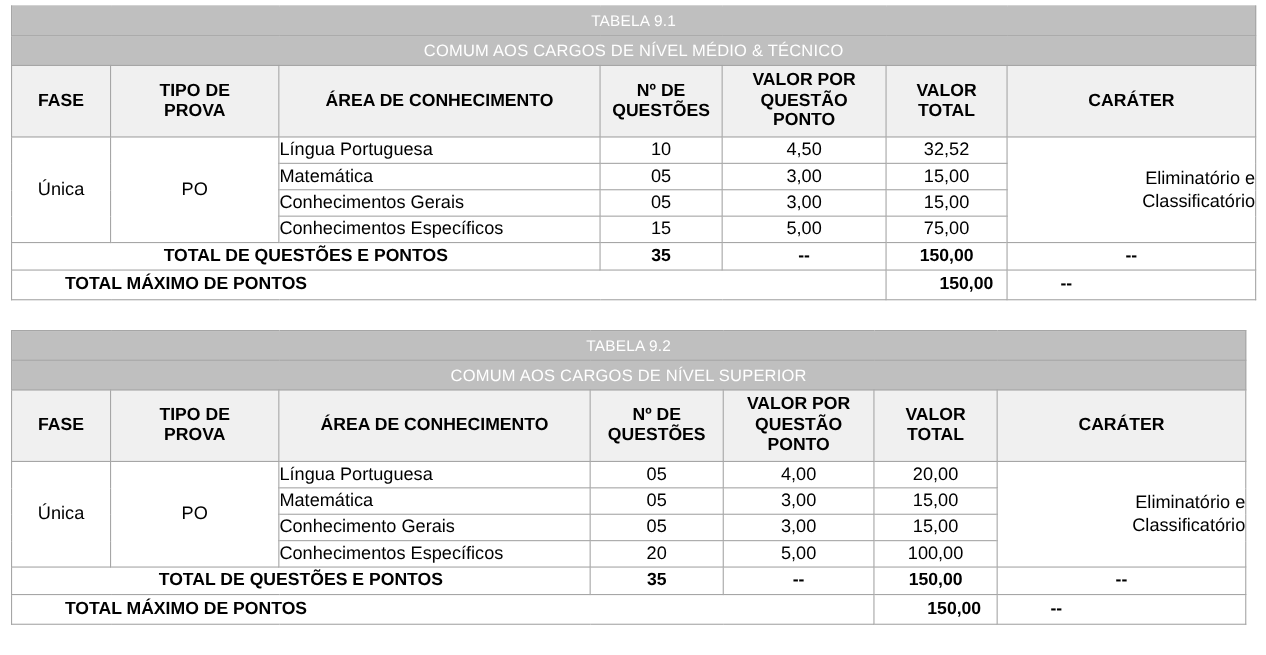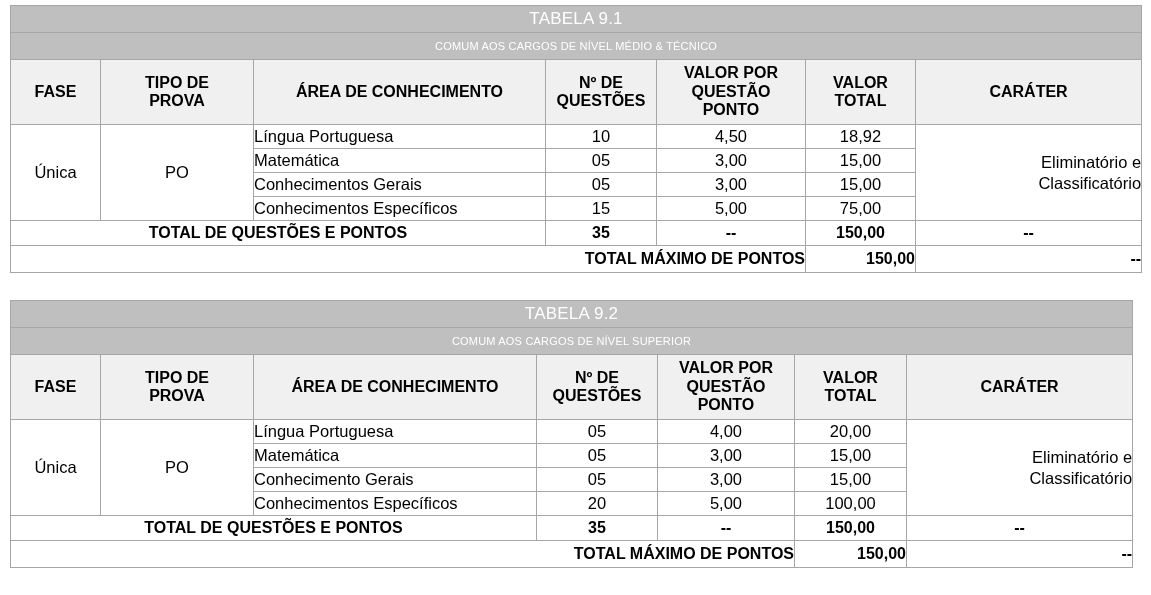--- a/index.html
+++ b/index.html
@@ -39,25 +39,25 @@
   
   .banner {
     background: #bfbfbf;
     color: #ffffff;
     font-weight: bold;
     text-align: center;
     letter-spacing: 0.2px;
   }
   .banner-title {
     height: 26px;
-    font-size: 17px;
+    font-size: 14px;
   }
   .banner-sub {
     height: 26px;
-    font-size: 11px;
+    font-size: 15px;
   }
 
   
   .colhead td {
     background: #f0f0f0;
     font-weight: bold;
     font-size: 16px;
     text-align: center;
     height: 64px;
     line-height: 1.15;
@@ -89,21 +89,22 @@
     font-size: 16px;
     text-align: center;
   }
   .total-row .label-cell {
     text-align: center;
   }
   .total-max-row td {
     height: 26px;
     font-weight: bold;
     font-size: 16px;
-    text-align: right;
+    text-align: left;
+    padding-left: 48px;
   }
 
   .table-gap { height: 27px; }
   .top-gap { height: 5px; }
 
   
   .c-fase    { width: 90px; }
   .c-tipo    { width: 153px; }
   .c-area    { width: 292px; }
   .c-num     { width: 111px; }
@@ -164,21 +165,21 @@
           <span>CARÁTER</span>
         </td>
       </tr>
 
       <tr class="body-row">
         <td class="span-cell" rowspan="4">Única</td>
         <td class="span-cell" rowspan="4">PO</td>
         <td class="cell-left">Língua Portuguesa</td>
         <td class="cell-center">10</td>
         <td class="cell-center">4,50</td>
-        <td class="cell-center">18,92</td>
+        <td class="cell-center">32,52</td>
         <td class="carater-cell" rowspan="4">
           <span>Eliminatório e</span><br>
           <span>Classificatório</span>
         </td>
       </tr>
       <tr class="body-row">
         <td class="cell-left">Matemática</td>
         <td class="cell-center">05</td>
         <td class="cell-center">3,00</td>
         <td class="cell-center">15,00</td>

